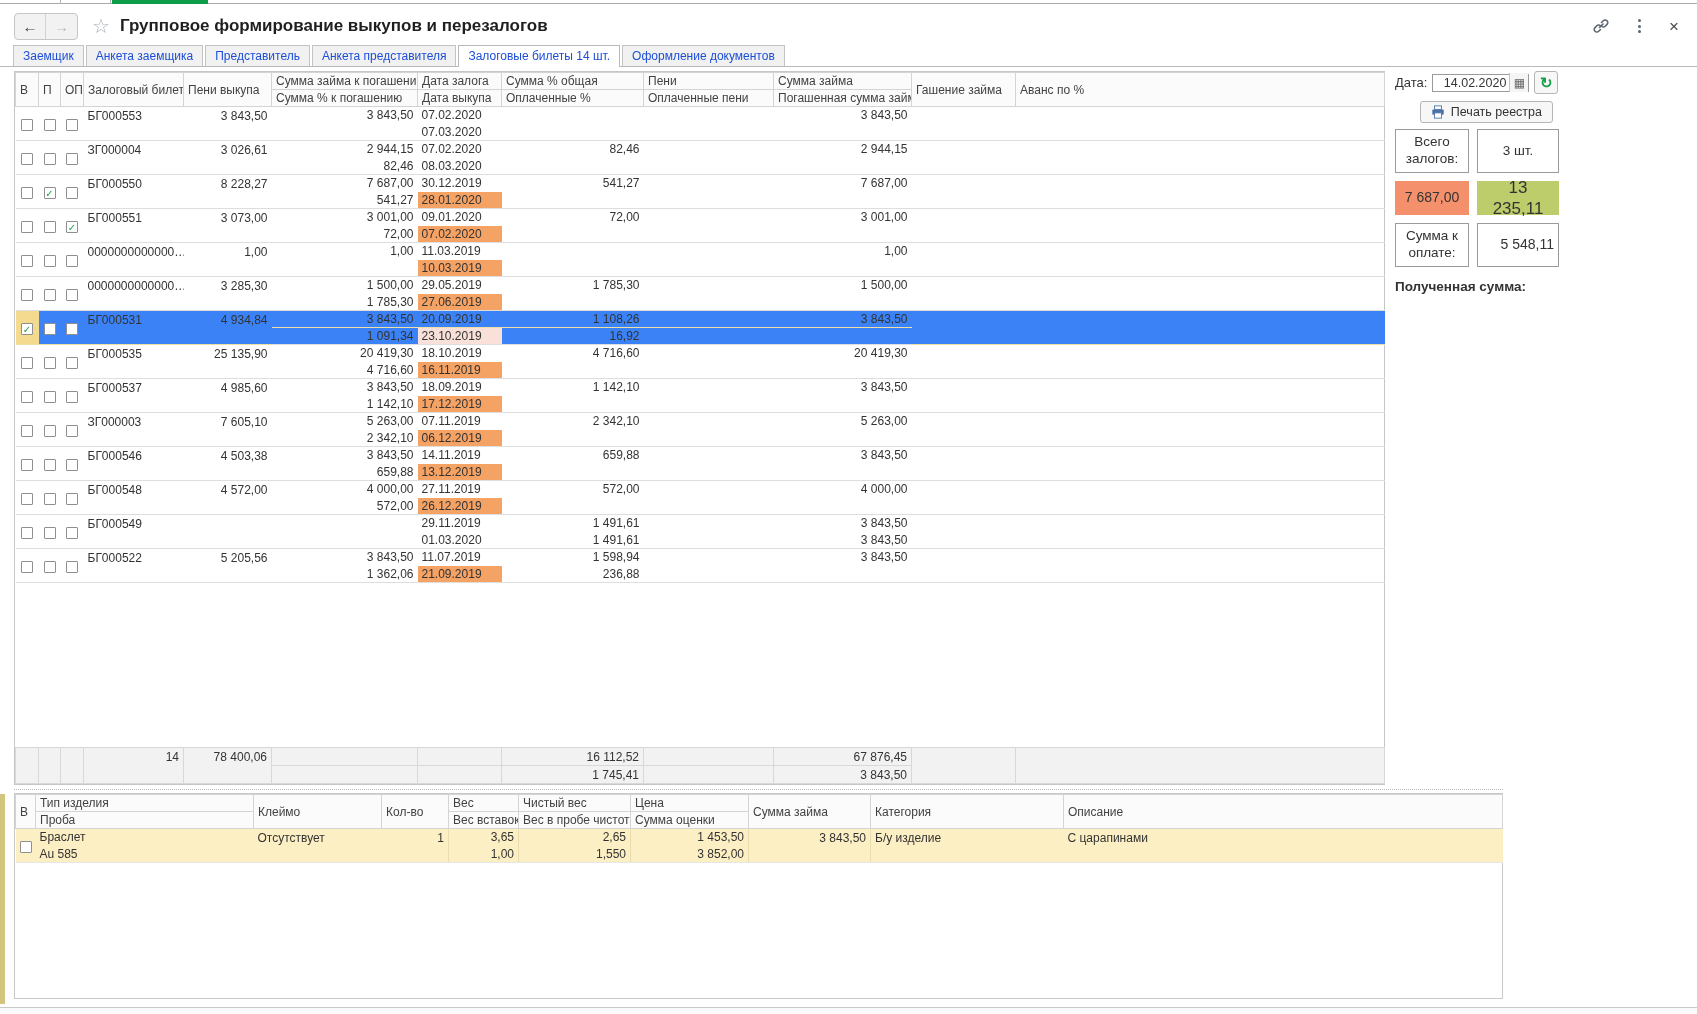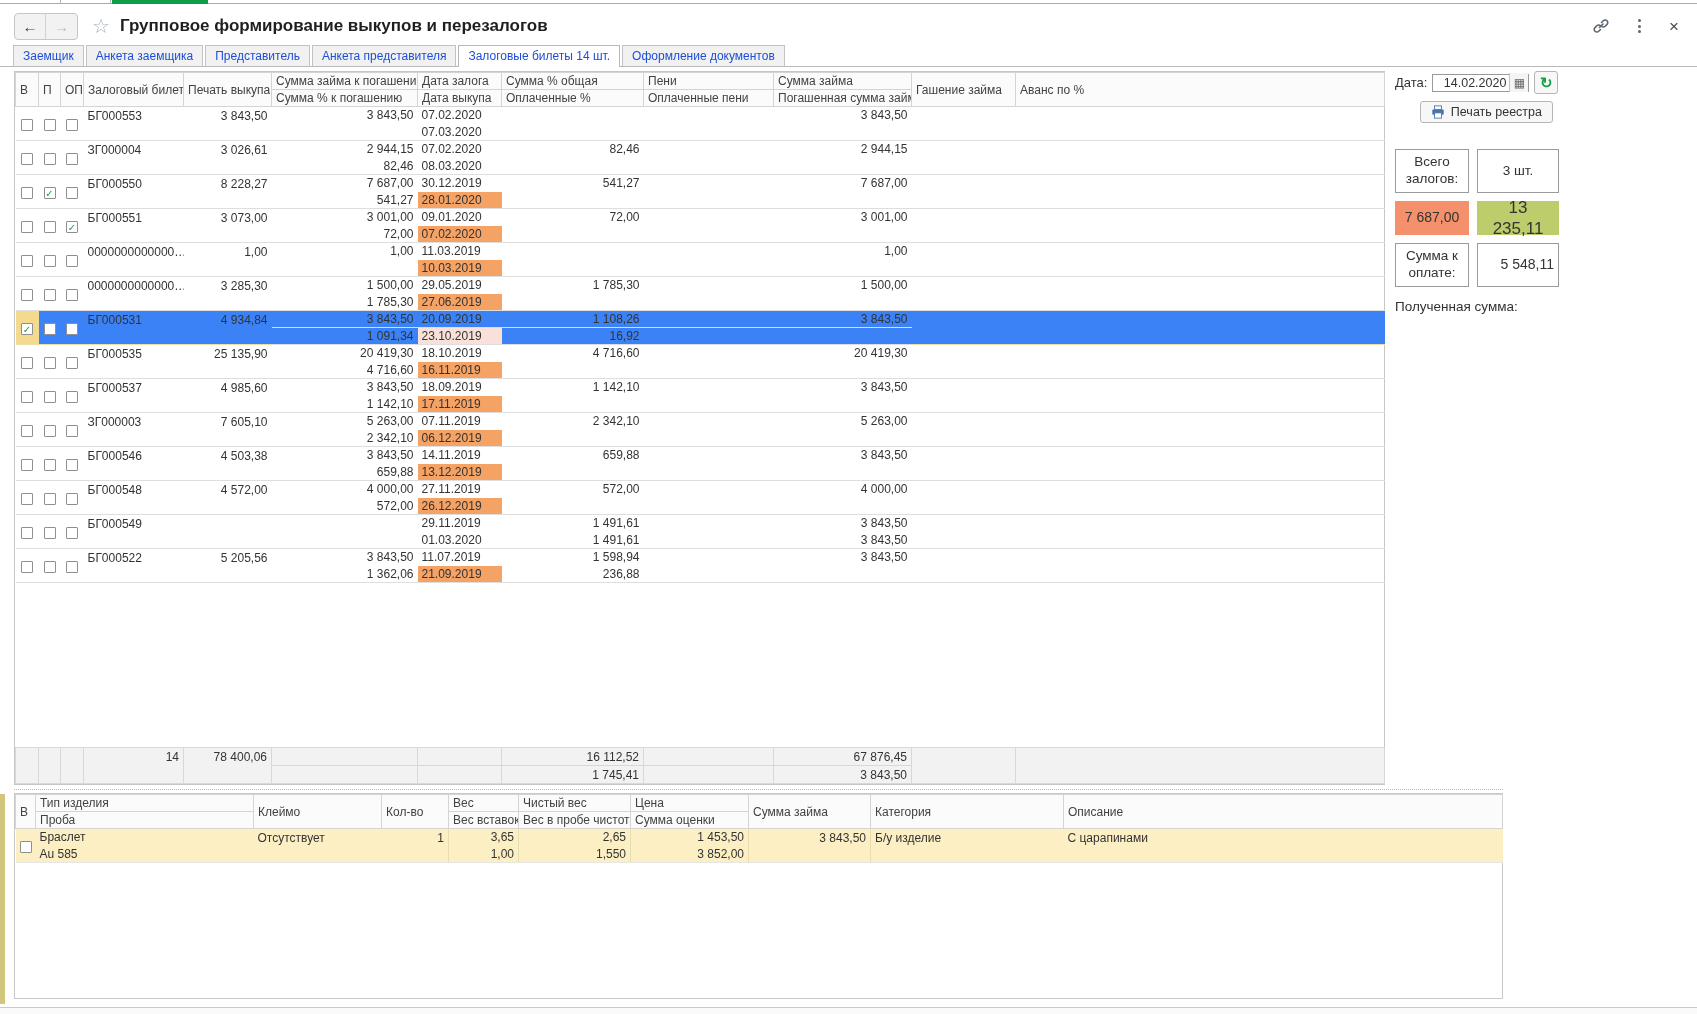--- a/index.html
+++ b/index.html
@@ -74,29 +74,29 @@
   .date-label { font-size:13px; color:#333; }
   .date-input { display:flex; align-items:center; border:1px solid #9a9a9a; background:#fff; width:97px; height:18px; cursor:text; }
   .date-val { flex:1; text-align:right; font-size:12.5px; padding-right:3px; }
   .cal-btn { width:19px; height:19px; border-left:1px solid #c4c4c4; display:flex; align-items:center;
              justify-content:center; font-size:12px; color:#666; background:#f5f5f5; cursor:pointer; }
   .refresh { width:24px; height:23px; border:1px solid #b5b5b5; border-radius:3px; background:#f7f7f7;
              color:#18a04b; font-size:15px; font-weight:bold; line-height:1; cursor:pointer; }
   .print { display:flex; align-items:center; gap:6px; margin:7px 14px 0 auto; border:1px solid #b5b5b5;
            border-radius:3px; background:#f7f7f7; font-size:12.5px; color:#333; padding:3px 10px; cursor:pointer;
            font-family:"Liberation Sans", sans-serif; }
-  .sp-grid { display:grid; grid-template-columns:74px 82px; gap:8px; margin-top:26px; }
+  .sp-grid { display:grid; grid-template-columns:74px 82px; gap:8px; margin-top:6px; }
   .sbox { border:1px solid #9b9b9b; background:#fff; display:flex; align-items:center; justify-content:center;
           text-align:center; font-size:13.5px; padding:2px 4px; line-height:1.25; }
   .sbox.val { justify-content:flex-end; font-size:14px; }
   .sbox.ctr { justify-content:center; }
   .h44 { height:44px; } .h34 { height:34px; } .h48 { height:48px; }
   .sbox.orange { background:#f4906b; border-color:#f4906b; justify-content:center; font-size:14px; }
   .sbox.green  { background:#becd6b; border-color:#becd6b; justify-content:center; font-size:17px; }
-  .recv-label { font-size:13.5px; margin:12px 0 0 0; color:#333; }
+  .recv-label { font-size:13.5px; margin:12px 0 0 0; color:#333;font-weight:bold; }
   a.lnk { color:#3a67ad; text-decoration:underline; font-size:14px; cursor:pointer; }
 
   
   .left-strip { position:absolute; left:0; top:794px; width:5px; height:210px; background:#d2c67e; }
   .bottom-bar { position:absolute; left:0; bottom:0; width:1697px; height:7px; border-top:1px solid #c9c9c9; background:#fafafa; }
 
   svg { display:block; }
 </style>
 </head>
 <body>
@@ -158,21 +158,21 @@
           <col style="width:138px">
             <col style="width:104px">
             <col style="width:369px">
         </colgroup>
         <thead>
           <tr>
             <th rowspan="2">В</th>
             <th rowspan="2">П</th>
             <th rowspan="2">ОП</th>
             <th rowspan="2">Залоговый билет</th>
-            <th rowspan="2">Печать выкупа</th>
+            <th rowspan="2">Пени выкупа</th>
             <th>Сумма займа к погашению</th>
             <th>Дата залога</th>
             <th>Сумма % общая</th>
             <th>Пени</th>
             <th>Сумма займа</th>
             <th rowspan="2">Гашение займа</th>
             <th rowspan="2">Аванс по %</th>
           </tr>
           <tr>
             <th>Сумма % к погашению</th>
@@ -414,21 +414,21 @@
               <td class="num">3 843,50</td>
               <td class="date">18.09.2019</td>
               <td class="num">1 142,10</td>
               <td class="num"></td>
               <td class="num">3 843,50</td>
               <td class="sp" rowspan="2"></td>
               <td class="sp" rowspan="2"></td>
             </tr>
             <tr class="r2">
               <td class="num">1 142,10</td>
-              <td class="date hl-orange">17.11.2019</td>
+              <td class="date hl-orange">17.12.2019</td>
               <td class="num"></td>
               <td class="num"></td>
               <td class="num"></td>
             </tr>
             <tr>
               <td class="sp cbcell" rowspan="2">
                 <div class="cb"></div>
               </td>
               <td class="sp cbcell" rowspan="2">
                 <div class="cb"></div>

